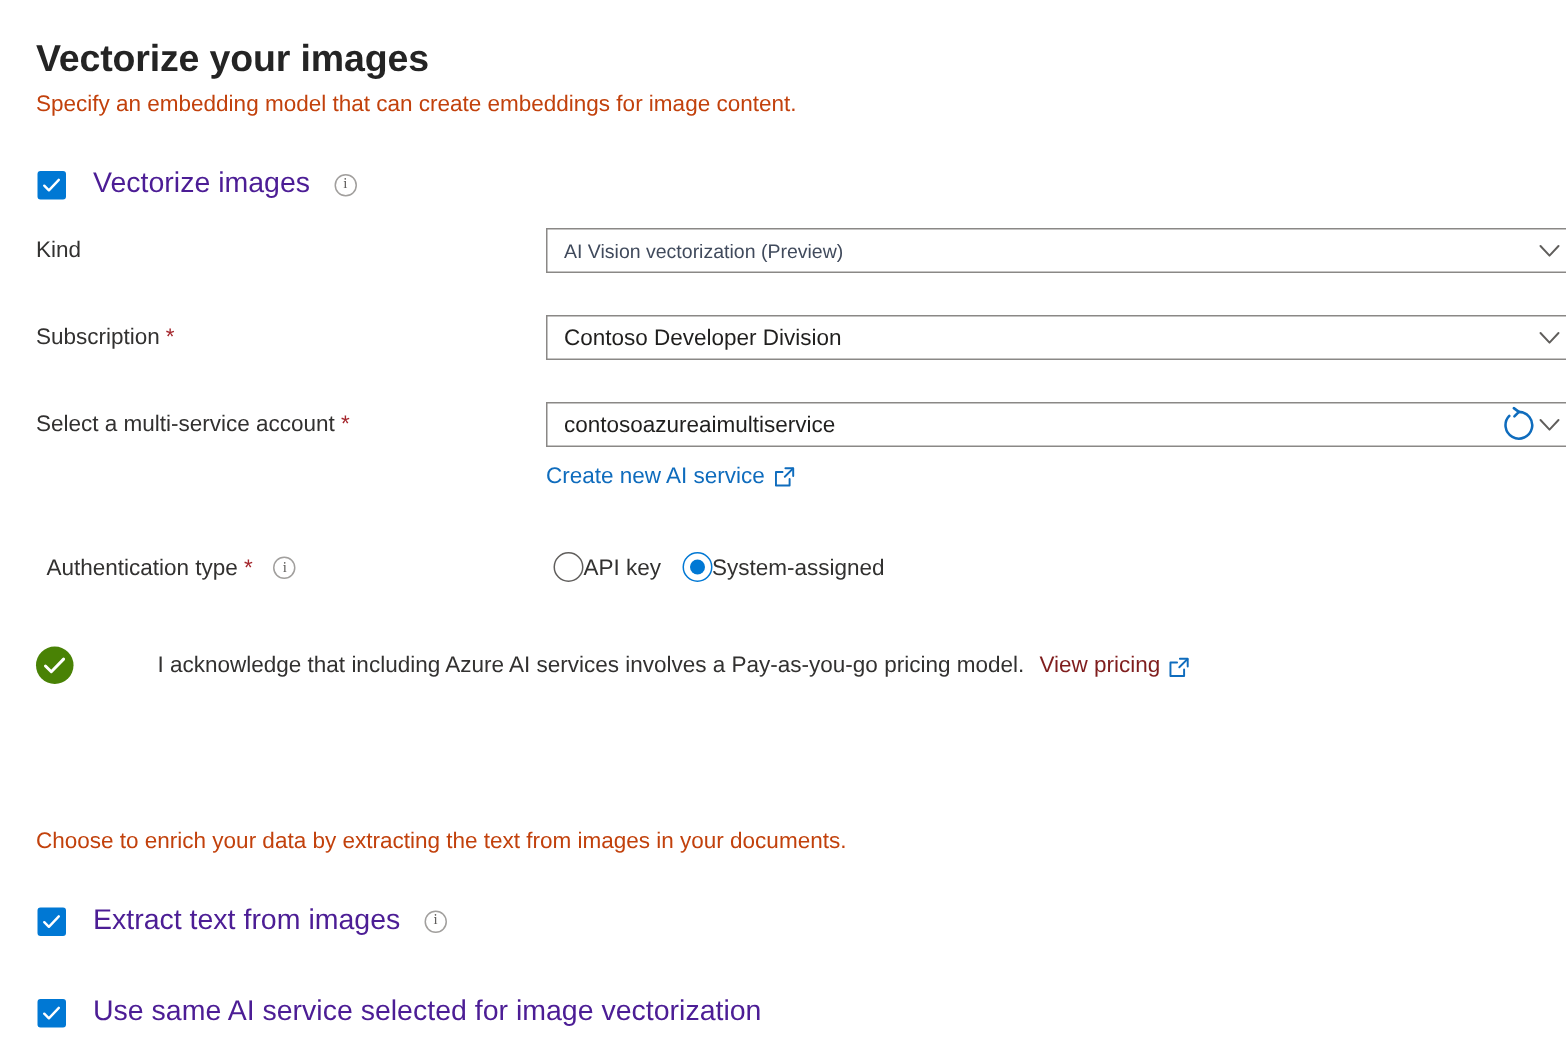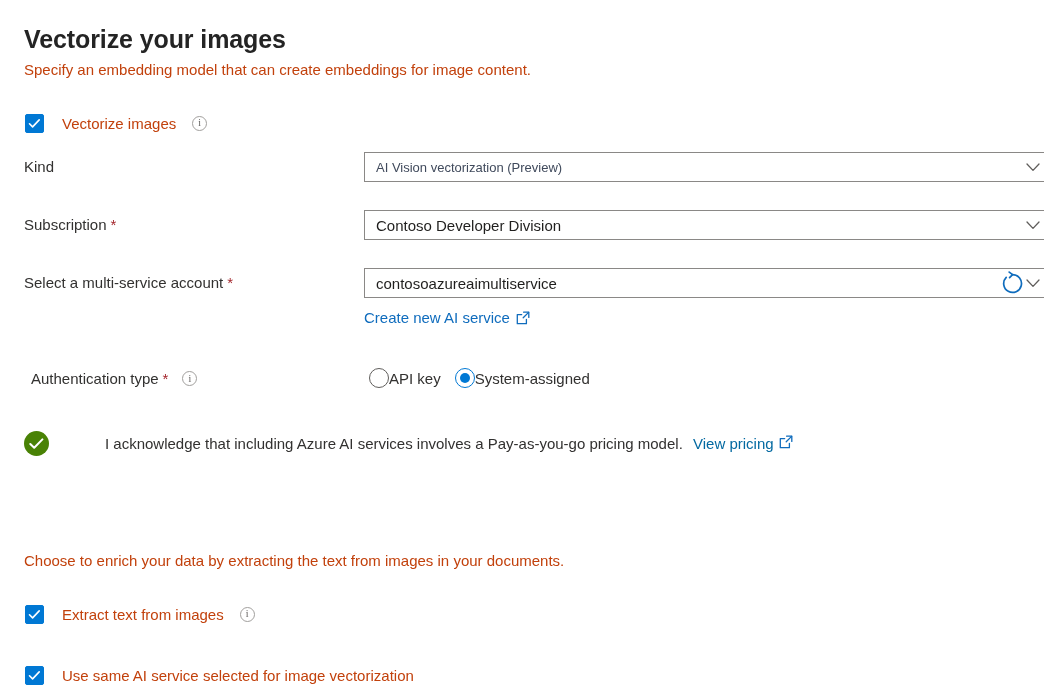--- a/index.html
+++ b/index.html
@@ -56,22 +56,22 @@
     border-radius: 2px;
     background: #0078d4;
     border: 1px solid #0078d4;
     box-sizing: border-box;
     position: relative;
     flex: 0 0 auto;
     cursor: pointer;
   }
   .cbox svg { position: absolute; left: 2px; top: 2px; }
   .cb-label {
-    font-size: 15px;
-    color: #c2410c;
+    font-size: 19px;
+    color: #4c1d95;
     white-space: nowrap;
   }
 
   
   .info-icon {
     width: 15px;
     height: 15px;
     border: 1px solid #a19f9d;
     border-radius: 50%;
     box-sizing: border-box;
@@ -139,24 +139,24 @@
     font-size: 15px;
     color: #0f6cbd;
     text-decoration: none;
     display: inline-flex;
     align-items: center;
     gap: 6px;
     cursor: pointer;
     white-space: nowrap;
   }
   .link-inline {
-    color: #0369a1;
+    color: #7f1d1d;
     text-decoration: none;
     display: inline-flex;
-    align-items: flex-start;
+    align-items: flex-end;
     gap: 5px;
     cursor: pointer;
   }
 
   
   .radio-group {
     position: absolute;
     display: flex;
     align-items: center;
   }

